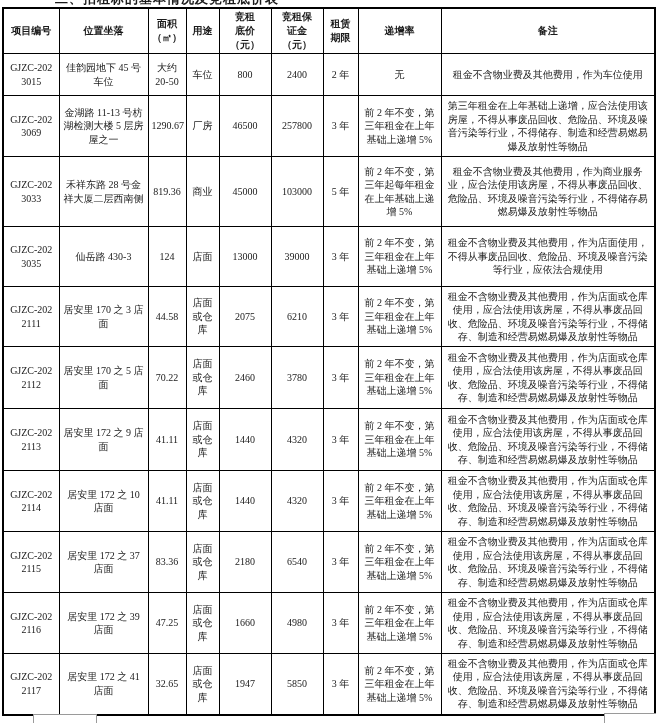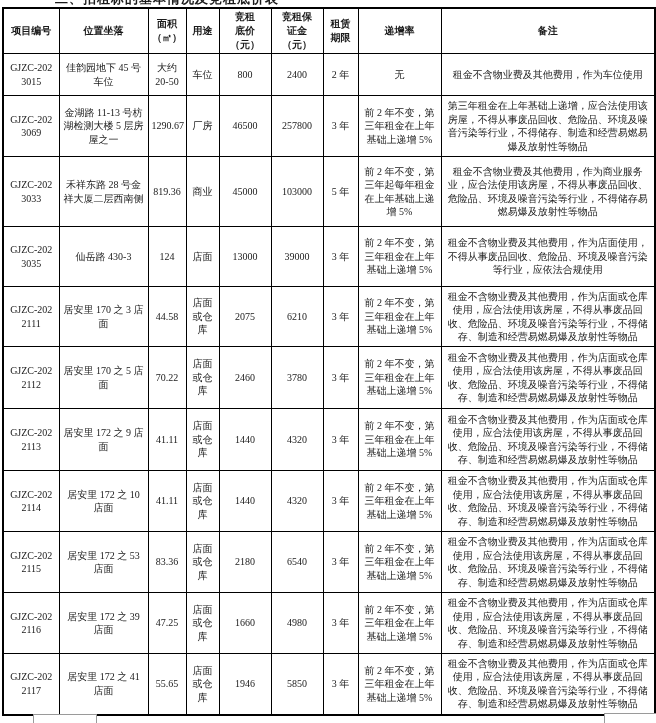--- a/index.html
+++ b/index.html
@@ -173,21 +173,21 @@
         <td class="c-use">店面或仓库</td>
         <td class="c-price">1440</td>
         <td class="c-dep">4320</td>
         <td class="c-term">3 年</td>
         <td class="c-rate">前 2 年不变，第三年租金在上年基础上递增 5%</td>
         <td class="c-note">租金不含物业费及其他费用，作为店面或仓库使用，应合法使用该房屋，不得从事废品回收、危险品、环境及噪音污染等行业，不得储存、制造和经营易燃易爆及放射性等物品</td>
       </tr>
       <tr style="height: 61px;">
         <td class="c-id">GJZC-202
 2115</td>
-        <td class="c-loc">居安里 172 之 53 店面</td>
+        <td class="c-loc">居安里 172 之 37 店面</td>
         <td class="c-area">83.36</td>
         <td class="c-use">店面或仓库</td>
         <td class="c-price">2180</td>
         <td class="c-dep">6540</td>
         <td class="c-term">3 年</td>
         <td class="c-rate">前 2 年不变，第三年租金在上年基础上递增 5%</td>
         <td class="c-note">租金不含物业费及其他费用，作为店面或仓库使用，应合法使用该房屋，不得从事废品回收、危险品、环境及噪音污染等行业，不得储存、制造和经营易燃易爆及放射性等物品</td>
       </tr>
       <tr style="height: 61px;">
         <td class="c-id">GJZC-202
@@ -198,23 +198,23 @@
         <td class="c-price">1660</td>
         <td class="c-dep">4980</td>
         <td class="c-term">3 年</td>
         <td class="c-rate">前 2 年不变，第三年租金在上年基础上递增 5%</td>
         <td class="c-note">租金不含物业费及其他费用，作为店面或仓库使用，应合法使用该房屋，不得从事废品回收、危险品、环境及噪音污染等行业，不得储存、制造和经营易燃易爆及放射性等物品</td>
       </tr>
       <tr style="height: 61px;">
         <td class="c-id">GJZC-202
 2117</td>
         <td class="c-loc">居安里 172 之 41 店面</td>
-        <td class="c-area">55.65</td>
-        <td class="c-use">店面或仓库</td>
-        <td class="c-price">1946</td>
+        <td class="c-area">32.65</td>
+        <td class="c-use">店面或仓库</td>
+        <td class="c-price">1947</td>
         <td class="c-dep">5850</td>
         <td class="c-term">3 年</td>
         <td class="c-rate">前 2 年不变，第三年租金在上年基础上递增 5%</td>
         <td class="c-note">租金不含物业费及其他费用，作为店面或仓库使用，应合法使用该房屋，不得从事废品回收、危险品、环境及噪音污染等行业，不得储存、制造和经营易燃易爆及放射性等物品</td>
       </tr>
     </tbody>
 </table>
 
 <div class="frag frag-left"></div>
 <div class="frag frag-right"></div>

